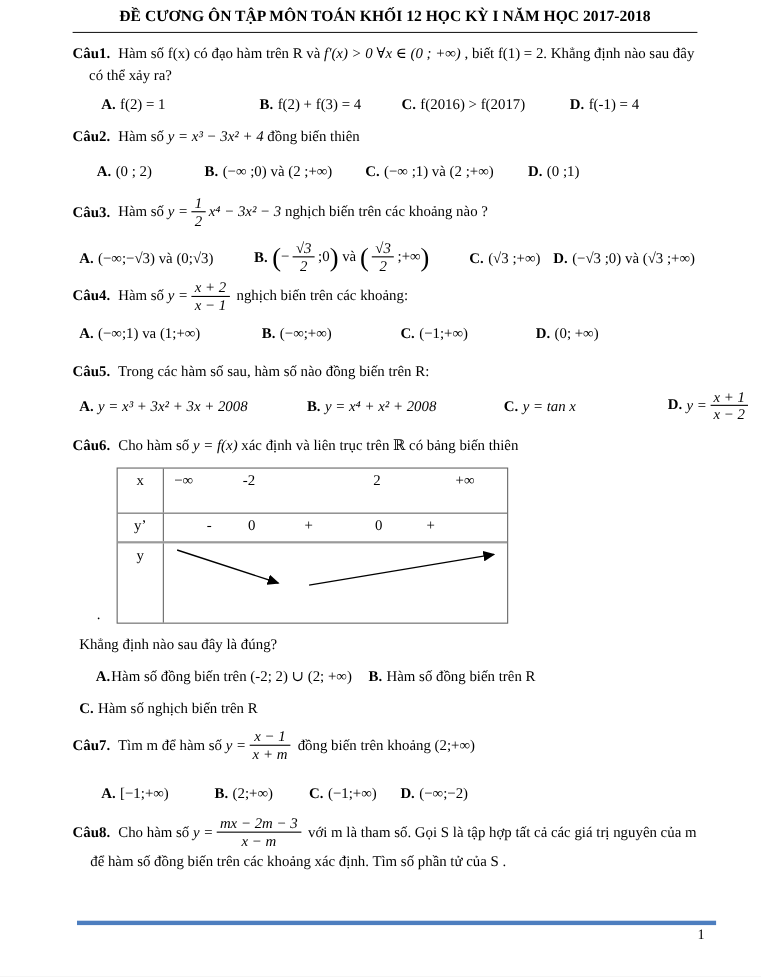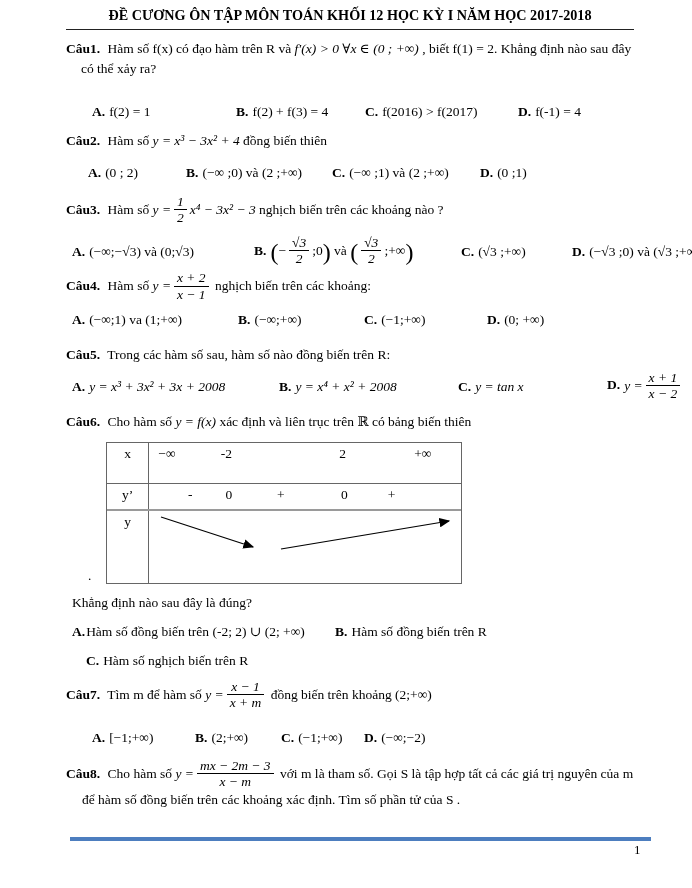--- a/index.html
+++ b/index.html
@@ -45,21 +45,21 @@
     <div class="title">ĐỀ CƯƠNG ÔN TẬP MÔN TOÁN KHỐI 12 HỌC KỲ I NĂM HỌC 2017-2018</div>
 
     <div style="margin-top:9px;">
       <p class="qline">
         <span class="qlabel">Câu1.</span>
         <span>Hàm số f(x) có đạo hàm trên R và</span>
         <span class="it">f′(x) &gt; 0 ∀x ∈ (0 ; +∞)</span>
         <span>, biết f(1) = 2. Khẳng định nào sau đây</span><br>
         <span style="margin-left:15px;text-align:center;">có thể xảy ra?</span>
       </p>
-      <div class="opts" style="margin-top:23px;margin-left:26px;align-items:flex-end;">
+      <div class="opts" style="margin-top:6px;margin-left:26px;align-items:flex-end;">
         <div class="opt" style="width:144px;"><span class="key">A.</span><span>f(2) = 1</span></div>
         <div class="opt" style="width:129px;"><span class="key">B.</span><span>f(2) + f(3) = 4</span></div>
         <div class="opt" style="width:153px;"><span class="key">C.</span><span>f(2016) &gt; f(2017)</span></div>
         <div class="opt"><span class="key">D.</span><span>f(-1) = 4</span></div>
       </div>
     </div>
 
     <div style="margin-top:10px;">
       <p class="qline">
         <span class="qlabel">Câu2.</span>
@@ -75,28 +75,28 @@
       </div>
     </div>
 
     <div style="margin-top:11px;">
       <p class="qline">
         <span class="qlabel">Câu3.</span>
         <span>Hàm số</span>
         <span class="it">y =</span><span class="frac"><span class="num">1</span><span class="den">2</span></span><span class="it">x⁴ − 3x² − 3</span>
         <span>nghịch biến trên các khoảng nào ?</span>
       </p>
-      <div class="opts" style="margin-top:10px;margin-left:6px;gap:23px;">
+      <div class="opts" style="margin-top:10px;margin-left:6px;">
         <div class="opt" style="width:159px;"><span class="key">A.</span><span>(−∞;−√3) và (0;√3)</span></div>
         <div class="opt" style="width:184px;">
           <span class="key">B.</span><span class="bigp">(</span><span>−</span><span class="frac"><span class="num">√3</span><span class="den">2</span></span><span>;0</span><span class="bigp">)</span>
           <span>và</span>
           <span class="bigp">(</span><span class="frac"><span class="num">√3</span><span class="den">2</span></span><span>;+∞</span><span class="bigp">)</span>
         </div>
-        <div class="opt" style="width:88px;"><span class="key">C.</span><span>(√3 ;+∞)</span></div>
+        <div class="opt" style="width:88px;text-align:center;"><span class="key">C.</span><span>(√3 ;+∞)</span></div>
         <div class="opt"><span class="key">D.</span><span>(−√3 ;0) và (√3 ;+∞)</span></div>
       </div>
     </div>
 
     <div style="margin-top:4px;">
       <p class="qline">
         <span class="qlabel">Câu4.</span>
         <span>Hàm số</span>
         <span class="it">y =</span><span class="frac"><span class="num">x + 2</span><span class="den">x − 1</span></span>
         <span>nghịch biến trên các khoảng:</span>
@@ -165,24 +165,24 @@
               </svg>
             </div>
           </div>
         </div>
         <span class="tbl-period">.</span>
       </div>
 
       <p class="qline" style="margin-top:9px;margin-left:6px;">Khẳng định nào sau đây là đúng?</p>
 
       <div class="opts" style="margin-top:9px;margin-left:6px;">
-        <div class="opt" style="width:263px;"><span class="key" style="margin-right:1px;">A.</span><span>Hàm số đồng biến trên (-2; 2) ∪ (2; +∞)</span></div>
+        <div class="opt" style="width:263px;text-align:center;"><span class="key" style="margin-right:1px;">A.</span><span>Hàm số đồng biến trên (-2; 2) ∪ (2; +∞)</span></div>
         <div class="opt"><span class="key">B.</span><span>Hàm số đồng biến trên R</span></div>
       </div>
-      <div class="opts" style="margin-top:10px;margin-left:20px;align-items:flex-end;">
+      <div class="opts" style="margin-top:10px;margin-left:6px;align-items:flex-end;">
         <div class="opt" style="width:240px;"><span class="key">C.</span><span>Hàm số nghịch biến trên R</span></div>
       </div>
     </div>
 
     <div style="margin-top:10px;">
       <p class="qline">
         <span class="qlabel">Câu7.</span>
         <span>Tìm m để hàm số</span>
         <span class="it">y =</span><span class="frac"><span class="num">x − 1</span><span class="den">x + m</span></span>
         <span>đồng biến trên khoảng (2;+∞)</span>

